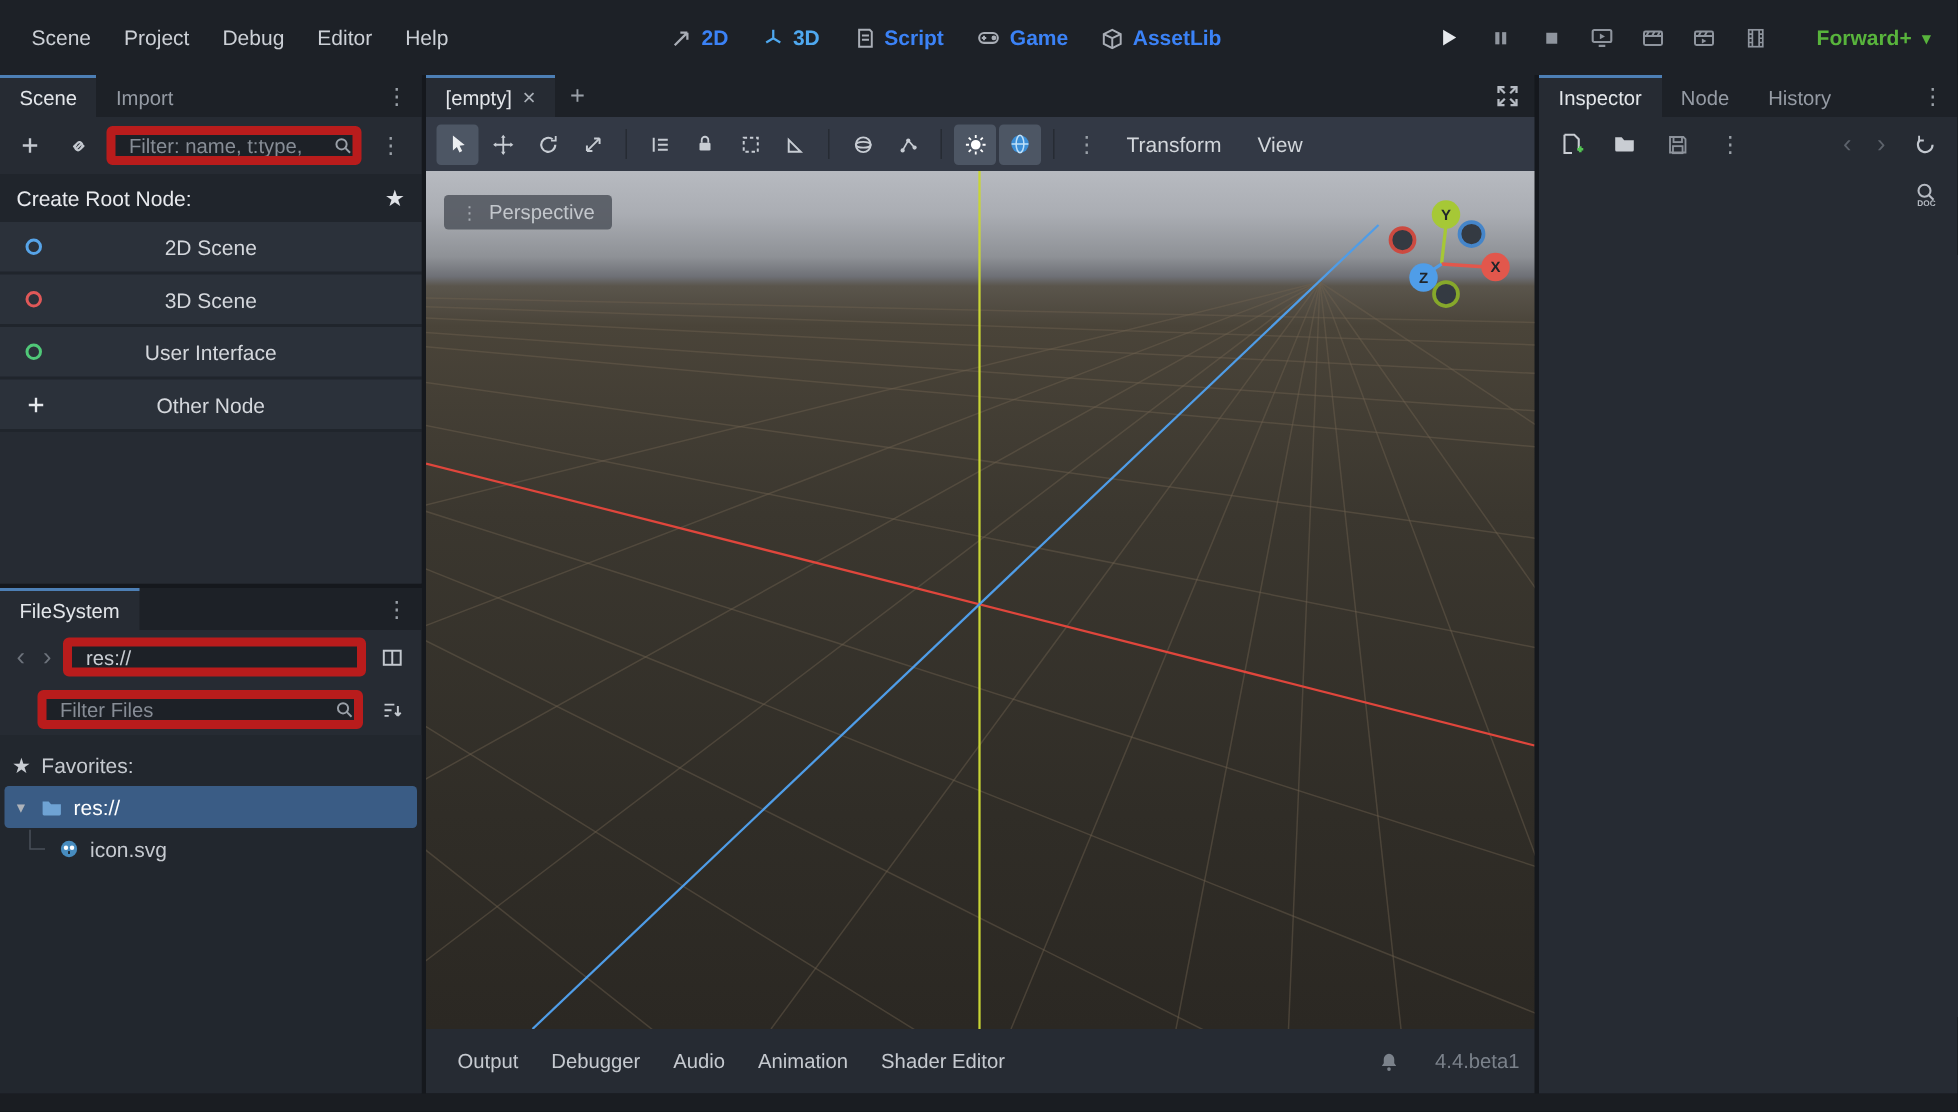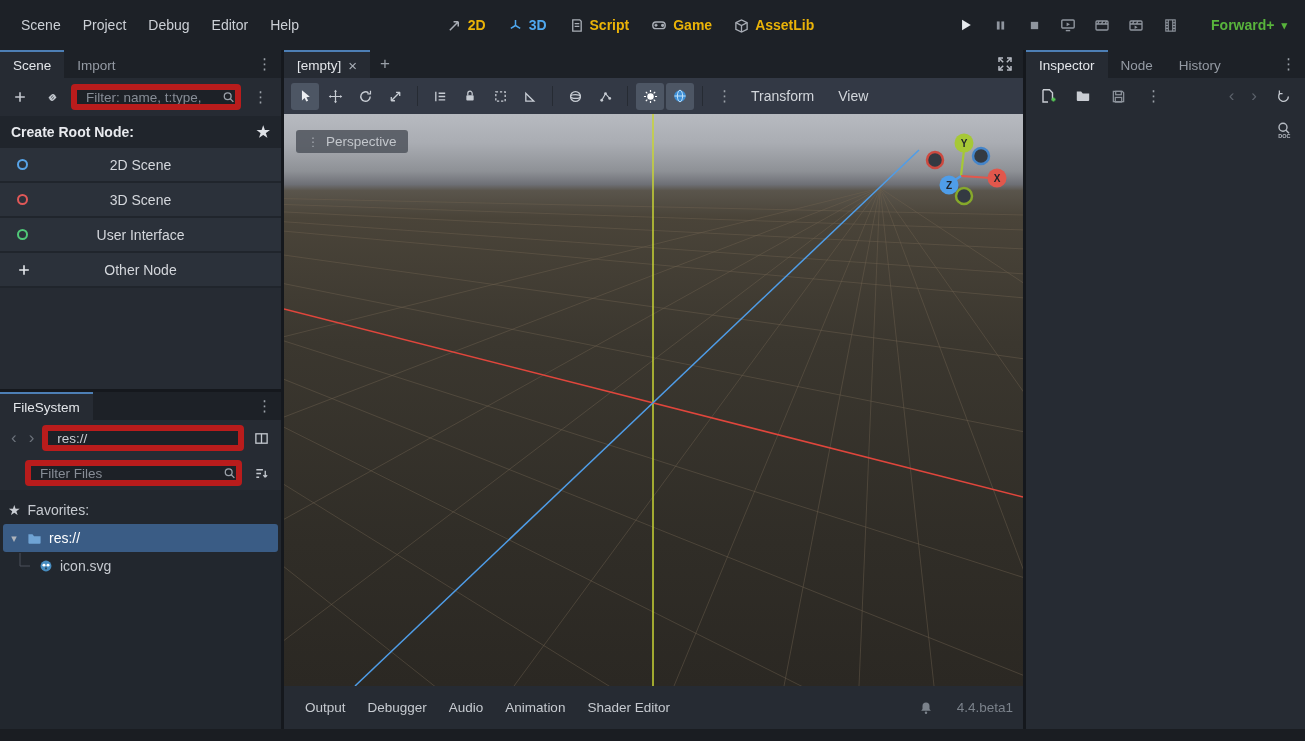--- a/index.html
+++ b/index.html
@@ -9,21 +9,21 @@
     font-family:"Liberation Sans", sans-serif; font-size:14px;
   }
   svg { display:block; }
   .window { display:flex; flex-direction:column; width:1305px; height:741px; }
 
   
   .menubar { height:50px; flex:0 0 50px; background:#1d2127; display:flex; align-items:center; padding:0 10px; }
   .menu-left { display:flex; align-items:center; }
   .menu-item { padding:7px 11px; color:#ccd0d6; cursor:default; }
   .workspaces { display:flex; align-items:center; margin:0 auto; }
-  .ws { display:flex; align-items:center; gap:6px; height:32px; padding:0 11px; font-weight:bold; color:#eab308; }
+  .ws { display:flex; align-items:center; gap:6px; height:32px; padding:0 11px; font-weight:bold; color:#3b82f6; }
   .ws.active { color:#4fa8ef; }
   .menu-right { display:flex; align-items:center; gap:4px; }
   .pb { width:30px; height:28px; display:flex; align-items:center; justify-content:center; color:#8f959e; }
   .pb.bright { color:#e6e9ed; }
   .renderer { display:flex; align-items:center; gap:7px; font-weight:bold; margin-left:14px; padding:4px 8px; }
 
   
   .main { flex:1; min-height:0; display:flex; gap:3px; background:#15181d; }
   .col-left  { width:281px; flex:0 0 281px; display:flex; flex-direction:column; gap:3px; }
   .col-center{ flex:1; display:flex; flex-direction:column; min-width:0; }
@@ -40,21 +40,21 @@
   .searchwrap { position:relative; flex:1; min-width:0; }
   .tinput { width:100%; height:26px; background:#1d2127; border:6px solid #b91c1c; border-radius:4px;
             color:#c9cdd3; font:13.5px "Liberation Sans", sans-serif; padding:0 26px 0 9px; outline:none; }
   .tinput::placeholder { color:#878d96; opacity:1; }
   .mag { position:absolute; right:6px; top:50%; transform:translateY(-50%); color:#9aa0a8; }
 
   
   .scene-dock { height:339px; flex:0 0 339px; display:flex; flex-direction:column; background:#262b33; }
   .dock-toolbar { height:38px; flex:0 0 38px; display:flex; align-items:center; gap:6px; padding:0 7px; background:#262b33; }
   .sbtn { width:26px; height:26px; display:flex; align-items:center; justify-content:center; border-radius:3px; color:#c3c8cf; flex:0 0 auto; }
-  .root-header { height:32px; flex:0 0 32px; background:#20252c; display:flex; align-items:center; padding:0 11px; font-weight:bold; color:#e8eaee; }
+  .root-header { height:32px; flex:0 0 32px; background:#20252c; display:flex; align-items:center; padding:0 11px; font-weight:normal; color:#e8eaee; }
   .root-header .star { margin-left:auto; color:#dfe2e7; font-size:15px; }
   .opt-list { background:#20252c; }
   .opt { position:relative; height:33px; margin-bottom:2px; background:#2b313a; display:flex; align-items:center; justify-content:center; color:#d4d7dc; }
   .opt .oicon { position:absolute; left:17px; display:flex; }
   .ring { width:11px; height:11px; border-radius:50%; border:2px solid; }
   .scene-filler { flex:1; background:#262b33; }
 
   
   .fs-dock { flex:1; min-height:0; display:flex; flex-direction:column; background:#262b33; }
   .fs-nav { height:36px; flex:0 0 36px; display:flex; align-items:center; gap:4px; padding:0 7px; }

